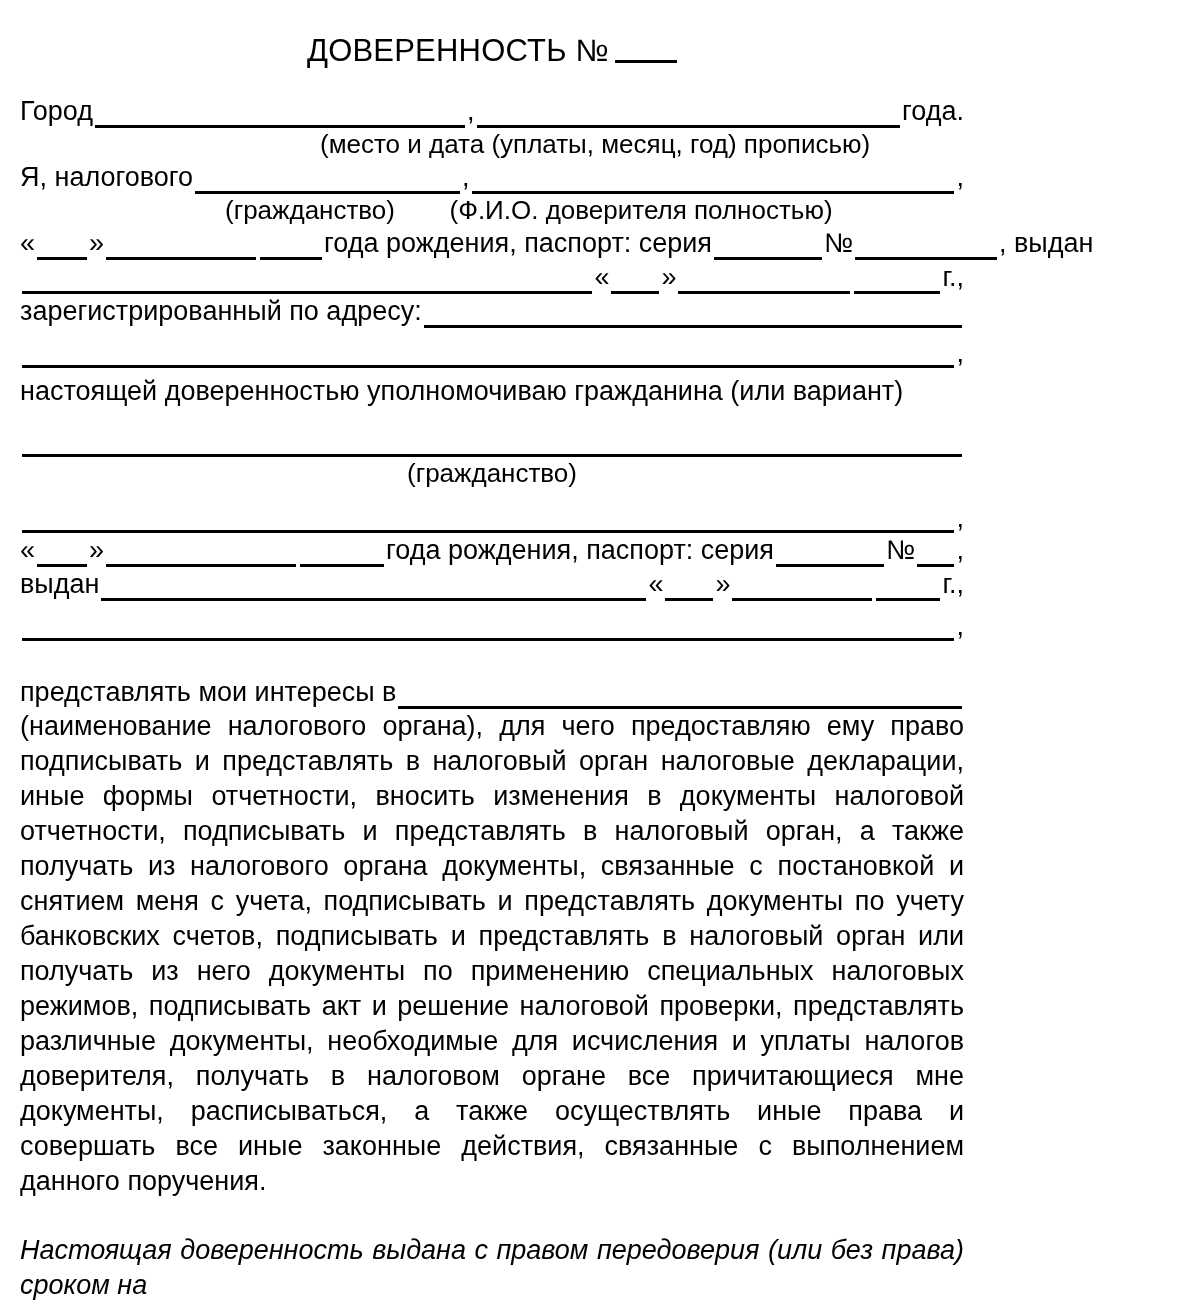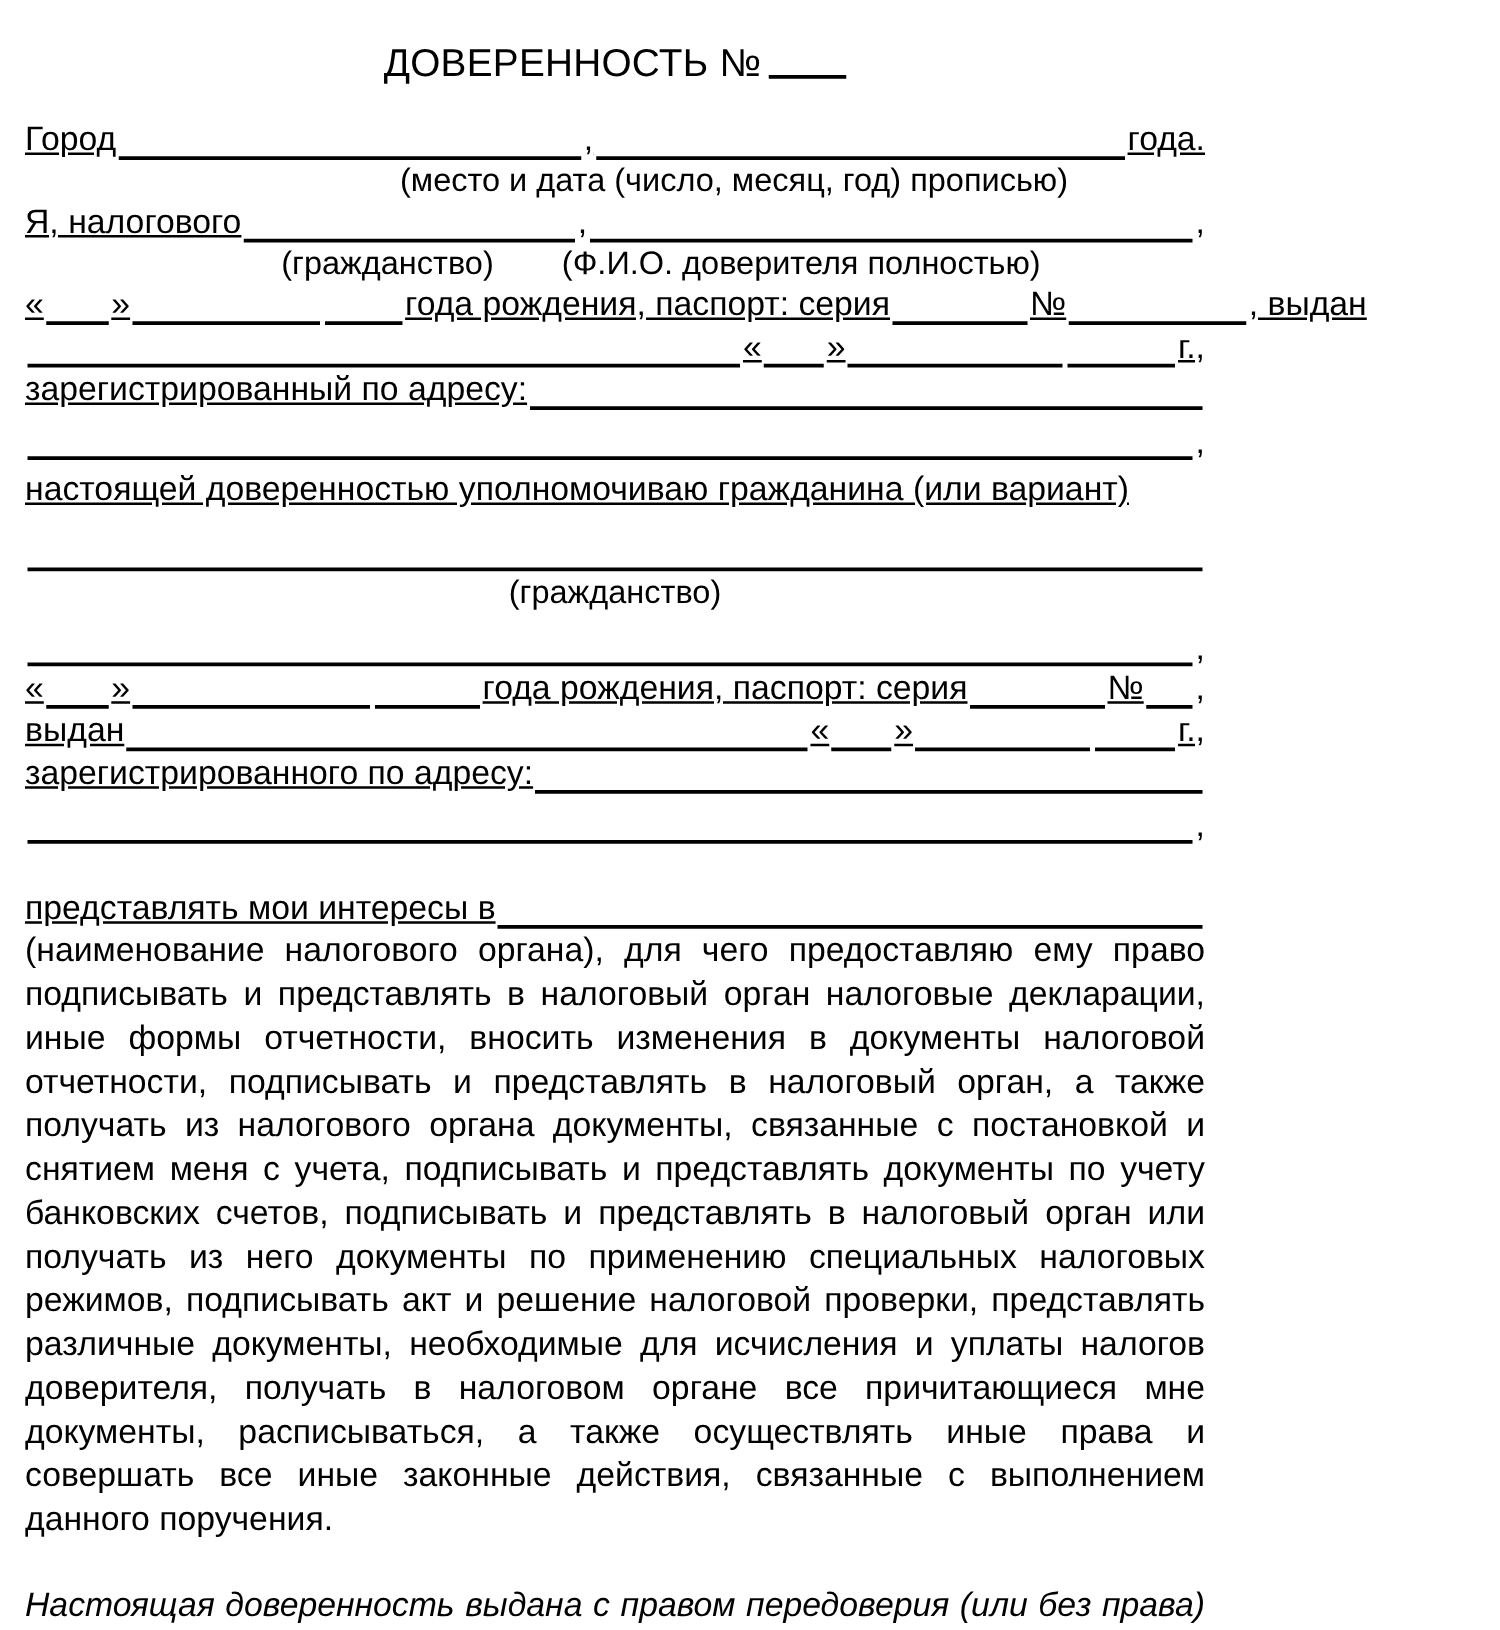--- a/index.html
+++ b/index.html
@@ -44,21 +44,21 @@
 
   
   .row {
     display: flex;
     align-items: flex-end;
     font-size: 27px;
     line-height: 34px;
     white-space: nowrap;
   }
 
-  .txt { flex: 0 0 auto; text-decoration: underline; }
+  .txt { flex: 0 0 auto; }
 
   
   .blank {
     flex: 0 0 auto;
     border-bottom: 3px solid #000;
     height: 26px;
     margin: 0 2px;
   }
   .blank.grow { flex: 1 1 auto; min-width: 20px; }
 
@@ -121,21 +121,21 @@
 
   <div class="spacer-26"></div>
 
   <div class="row">
     <span class="txt">Город</span>
     <span class="blank" style="width:370px"></span>
     <span class="txt">,</span>
     <span class="blank grow"></span>
     <span class="txt">года.</span>
   </div>
-  <div class="caption cap-indent-1">(место и дата (число, месяц, год) прописью)</div>
+  <div class="caption cap-indent-1">(место и дата (уплаты, месяц, год) прописью)</div>
 
   <div class="row">
     <span class="txt">Я, налогового</span>
     <span class="blank" style="width:265px"></span>
     <span class="txt">,</span>
     <span class="blank grow"></span>
     <span class="txt">,</span>
   </div>
   <div class="caption cap-indent-2">
     <span>(гражданство)</span>
@@ -215,24 +215,20 @@
     <span class="txt">выдан</span>
     <span class="blank grow"></span>
     <span class="txt">«</span>
     <span class="blank" style="width:48px"></span>
     <span class="txt">»</span>
     <span class="blank" style="width:140px"></span>
     <span class="blank" style="width:64px"></span>
     <span class="txt">г.,</span>
   </div>
 
-  <div class="row">
-    <span class="txt">зарегистрированного по адресу:</span>
-    <span class="blank grow"></span>
-  </div>
 
   <div class="spacer-10"></div>
 
   <div class="rule-row">
     <span class="blank grow"></span>
     <span class="txt">,</span>
   </div>
 
   <div class="spacer-34"></div>
 

